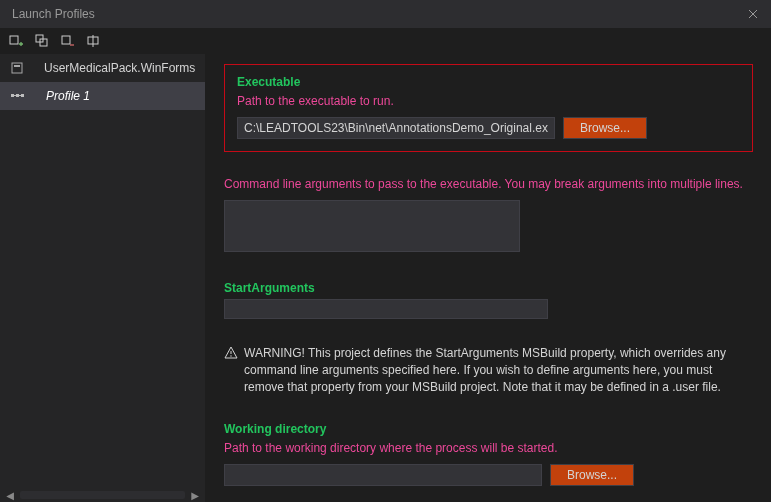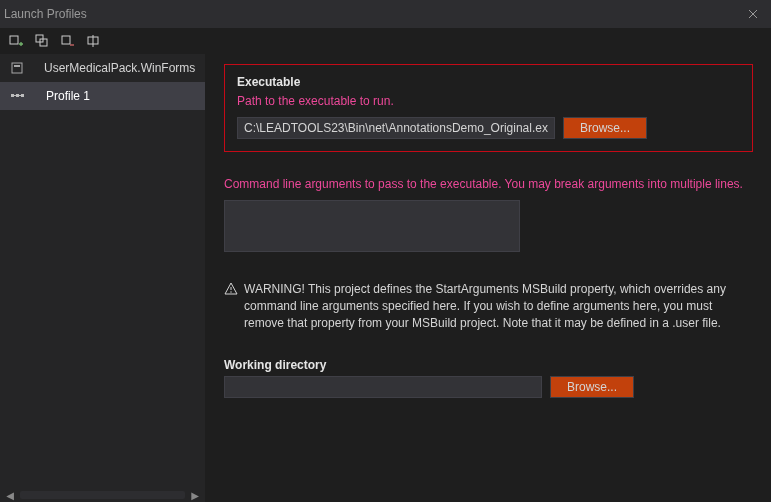--- a/index.html
+++ b/index.html
@@ -11,21 +11,21 @@
     height: 502px;
     overflow: hidden;
     font-size: 12px;
   }
   .titlebar {
     display: flex;
     justify-content: space-between;
     align-items: center;
     height: 28px;
     background: #2d2d30;
-    padding-left: 4px;
+    padding-left: 12px;
     color: #999999;
   }
   .titlebar-title { font-size: 12px; }
   .close-btn {
     width: 36px;
     height: 28px;
     display: flex;
     align-items: center;
     justify-content: center;
     color: #999999;
@@ -63,20 +63,21 @@
     align-items: center;
     gap: 20px;
     padding: 6px 10px;
     height: 28px;
     color: #d4d4d4;
     cursor: pointer;
   }
   .profile-item.selected {
     background: #3f3f46;
     color: #ffffff;
+    font-style: italic;
   }
   .profile-icon {
     width: 16px; height: 16px;
     display: inline-flex; align-items: center; justify-content: center;
   }
   .scroll-strip {
     height: 14px;
     display: flex;
     align-items: center;
     padding: 0 4px;
@@ -100,21 +101,21 @@
     flex: 1;
     padding: 10px 18px 0 18px;
     overflow: hidden;
     position: relative;
   }
   .section {
     margin-bottom: 26px;
   }
   .section-title {
     font-weight: 600;
-    color: #e5e5e5;
+    color: #22c55e;
     margin-bottom: 4px;
     font-size: 12px;
   }
   .section-desc {
     color: #ec4899;
     margin-bottom: 8px;
     font-size: 12px;
     line-height: 1.35;
   }
   .row {
@@ -244,36 +245,41 @@
         <input class="textbox exec-input" value="C:\LEADTOOLS23\Bin\net\AnnotationsDemo_Original.exe" style="">
         <button class="browse-btn">Browse...</button>
       </div>
     </div>
 
     <div class="section">
       <div class="section-desc">Command line arguments to pass to the executable. You may break arguments into multiple lines.</div>
       <textarea class="textbox cmdline-area" style=""></textarea>
     </div>
 
+    <div class="section">
+      <div class="section-title">StartArguments</div>
+      <input class="textbox startargs-input" value="" style="">
+    </div>
 
     <div class="section">
       <div class="warning-text">
         <span class="warning-icon">
           <svg width="14" height="14" viewBox="0 0 14 14">
               <path d="M7 1 L13 12 L1 12 Z" fill="none" stroke="#d4d4d4" stroke-width="1"></path>
               <path d="M7 5 v3" stroke="#d4d4d4" stroke-width="1"></path>
               <circle cx="7" cy="10" r="0.7" fill="#d4d4d4"></circle>
             </svg>
         </span>
         <span>WARNING! This project defines the StartArguments MSBuild property, which overrides any command line arguments specified here. If you wish to define arguments here, you must remove that property from your MSBuild project. Note that it may be defined in a .user file.</span>
       </div>
     </div>
 
     <div class="section" style="margin-bottom:6px;">
       <div class="section-title">Working directory</div>
+      <div class="section-desc">Path to the working directory where the process will be started.</div>
       <div class="row">
         <input class="textbox workdir-input" value="" style="">
         <button class="browse-btn">Browse...</button>
       </div>
     </div>
 
   </div>
 </div>
 
 </body></html>

